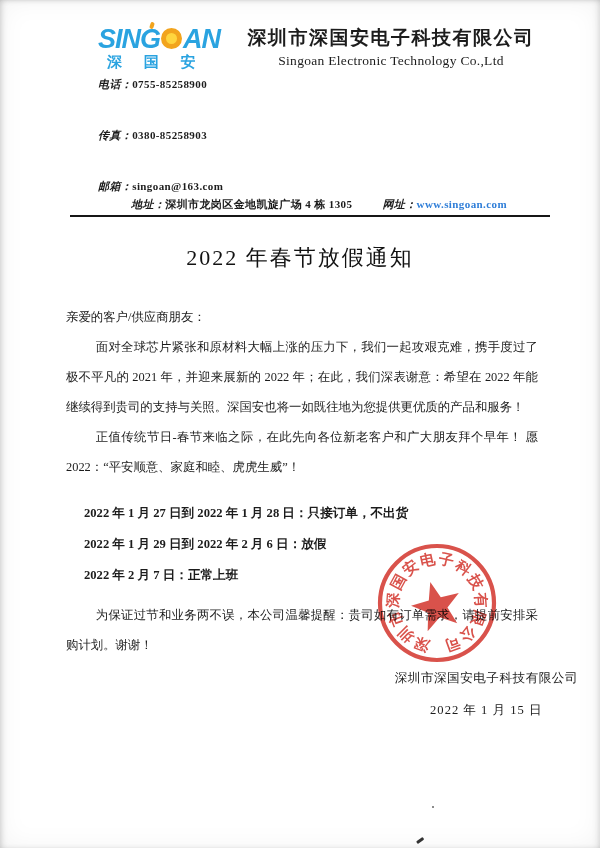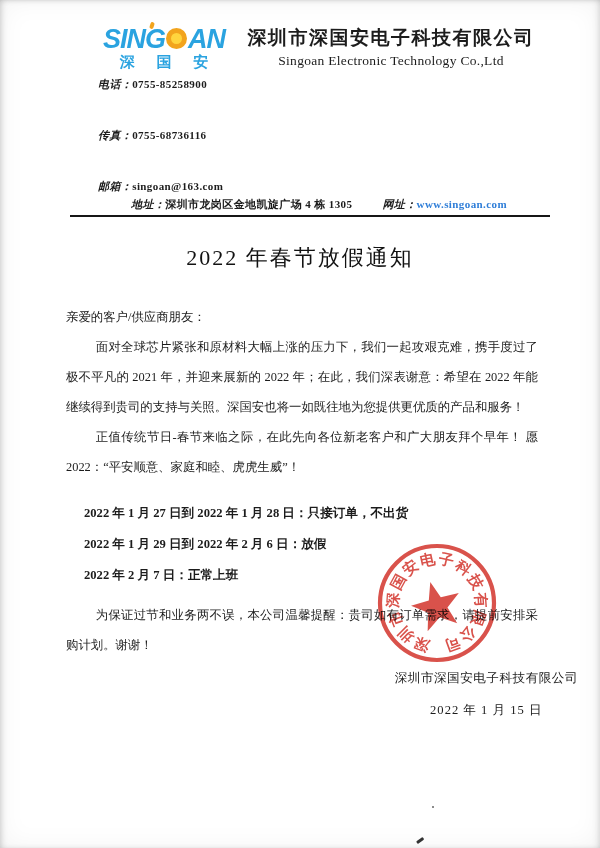--- a/index.html
+++ b/index.html
@@ -11,21 +11,21 @@
     color:var(--ink);
     font-family:"Liberation Serif","DejaVu Serif",serif;
     box-shadow: inset 0 0 28px rgba(0,0,0,.05),
                 inset 4px 0 7px -3px rgba(0,0,0,.18),
                 inset -4px 0 7px -3px rgba(0,0,0,.14),
                 inset 0 3px 6px -3px rgba(0,0,0,.10);
   }
   
   .header{padding:26px 60px 0 98px;}
   .header-top{display:flex; align-items:flex-start; gap:12px;}
-  .logo{width:132px; flex:0 0 auto; text-align:center;}
+  .logo{width:132px; flex:0 0 auto; }
   .brand{
     font-family:"Liberation Sans","DejaVu Sans",sans-serif;
     font-style:italic; font-weight:bold; font-size:27px; line-height:26px;
     color:var(--brand); letter-spacing:-1px; white-space:nowrap; position:relative;
   }
   .brand .o-icon{
     display:inline-block; width:11px; height:11px; border:5px solid var(--accent);
     border-radius:50%; background:#ffd53e; vertical-align:-1px; margin:0 1px;
   }
   .brand .n-accent{
@@ -86,21 +86,21 @@
         <div class="brand-cn">深 国 安</div>
       </div>
       <div class="names">
         <div class="company-cn">深圳市深国安电子科技有限公司</div>
         <div class="company-en">Singoan Electronic Technology Co.,Ltd</div>
       </div>
     </div>
     <div class="contact">
       <div class="contact-row1">
         <span><span class="label">电话：</span><span>0755-85258900</span></span>
-        <span><span class="label">传真：</span><span>0755-68736116</span></span>
+        <span><span class="label">传真：</span><span>0380-85258903</span></span>
         <span><span class="label">邮箱：</span><span>singoan@163.com</span></span>
       </div>
       <div class="contact-row2">
         <span><span class="label">地址：</span><span>深圳市龙岗区金地凯旋广场 4 栋 1305</span></span>
         <span><span class="label">网址：</span><span class="website">www.singoan.com</span></span>
       </div>
     </div>
   </div>
 
   <div class="divider"></div>

